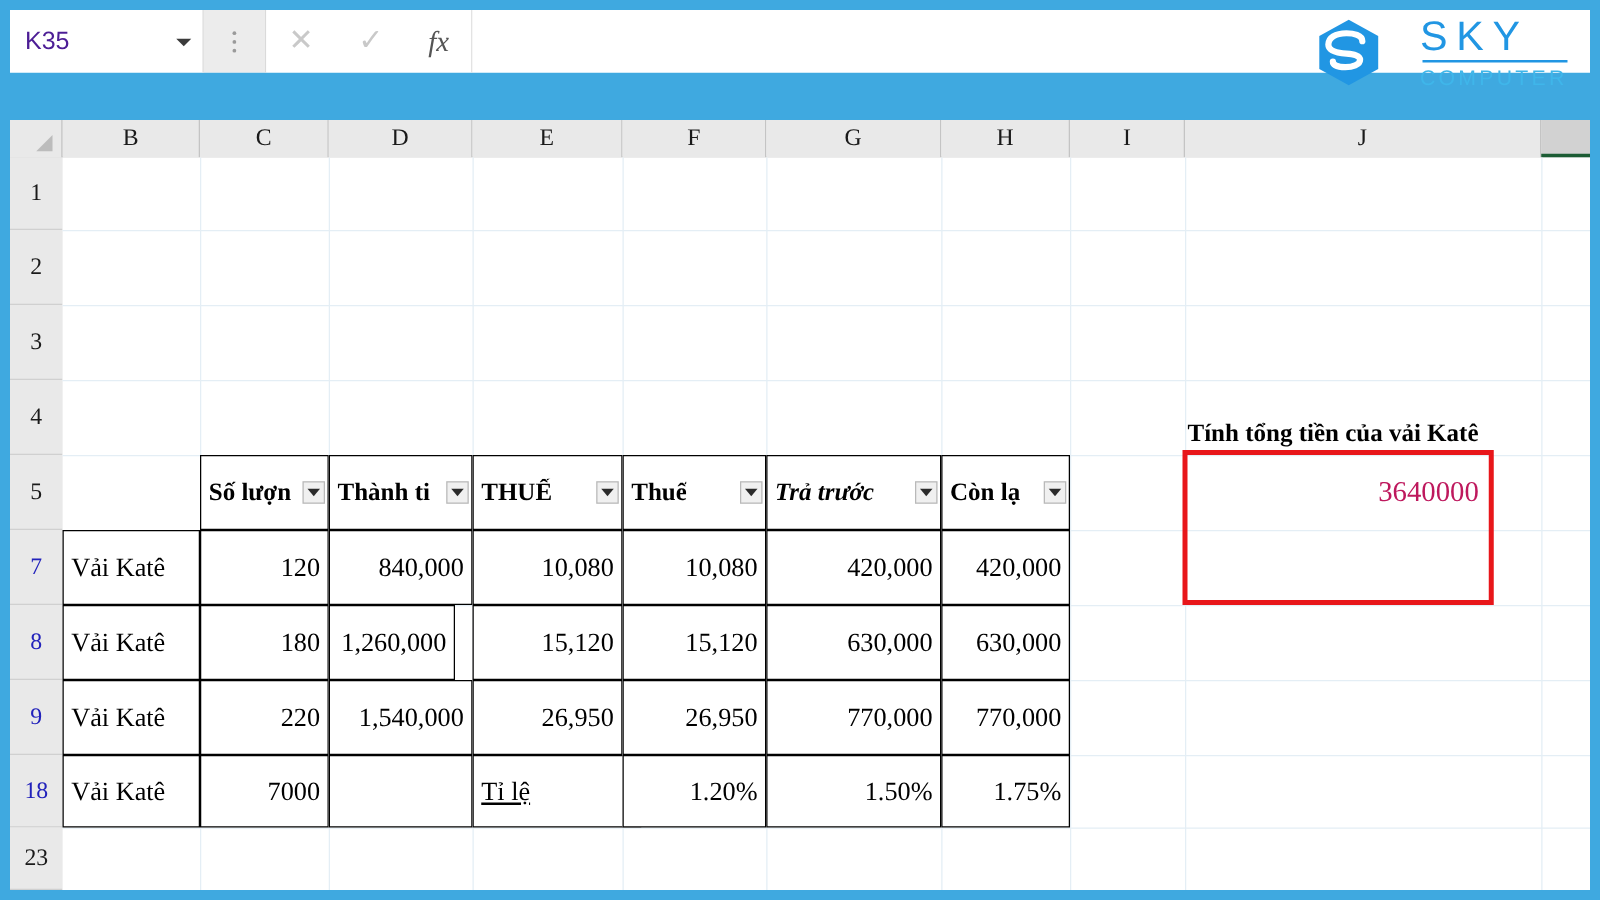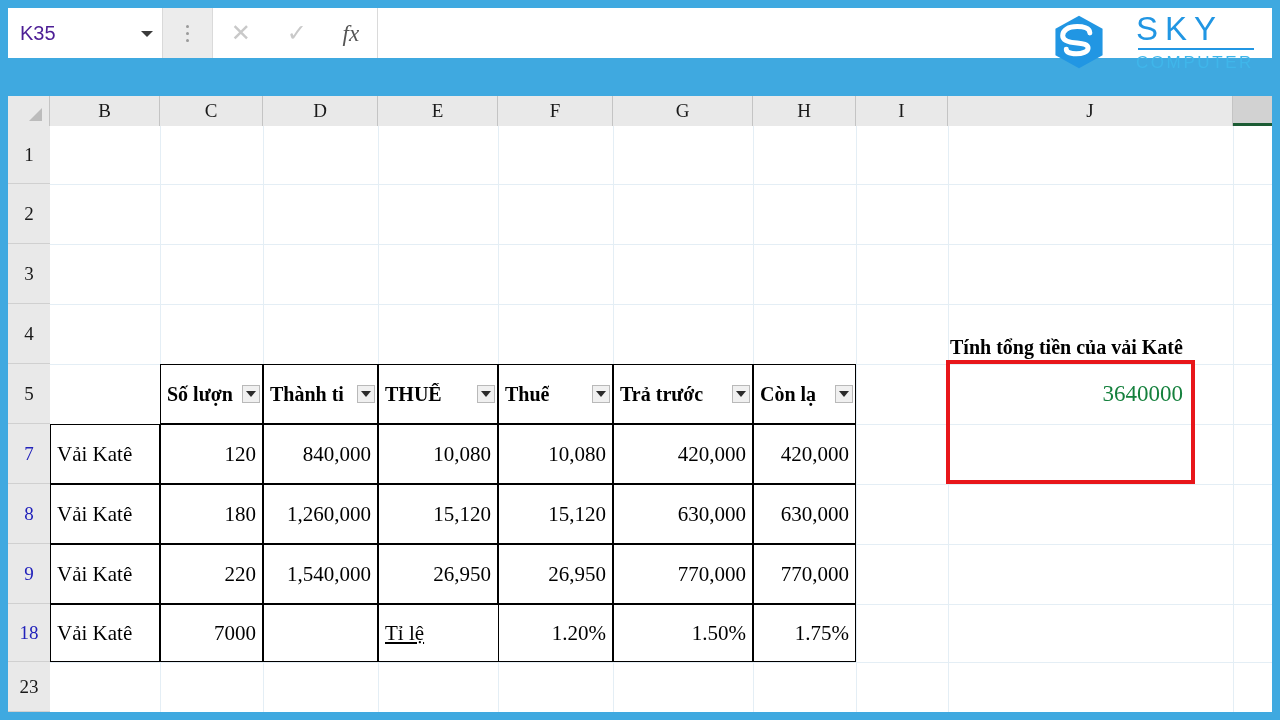--- a/index.html
+++ b/index.html
@@ -182,21 +182,21 @@
   }
   .redbox {
     position: absolute;
     border: 4px solid #e8161a;
     background: transparent;
     pointer-events: none;
   }
   .rvalue {
     position: absolute;
     font-family: "Liberation Serif", serif;
-    font-size: 23px; color: #15803d;
+    font-size: 23px; color: #be185d;
     display: flex; align-items: center; justify-content: flex-end;
     padding-right: 8px;
   }
 </style>
 </head>
 <body>
 
 <div id="app">
 
   <div class="fbar">
@@ -293,37 +293,37 @@
         </div>
         <div class="tcell hdr" style="left: 328px; top: 238px; width: 120px; height: 60px;">
           <span style="overflow: hidden;">THUẾ</span>
           <span class="filt"></span>
         </div>
         <div class="tcell hdr" style="left: 448px; top: 238px; width: 115px; height: 60px;">
           <span style="overflow: hidden;">Thuế</span>
           <span class="filt"></span>
         </div>
         <div class="tcell hdr" style="left: 563px; top: 238px; width: 140px; height: 60px;">
-          <span style="overflow: hidden;">Trả trước</span>
+          <span style="overflow: hidden; font-style: italic;">Trả trước</span>
           <span class="filt"></span>
         </div>
         <div class="tcell hdr" style="left: 703px; top: 238px; width: 103px; height: 60px;">
           <span style="overflow: hidden;">Còn lạ</span>
           <span class="filt"></span>
         </div>
         <div class="tcell txt" style="left: 0px; top: 298px; width: 110px; height: 60px;">Vải Katê</div>
         <div class="tcell num" style="left: 110px; top: 298px; width: 103px; height: 60px;">120</div>
         <div class="tcell num" style="left: 213px; top: 298px; width: 115px; height: 60px;">840,000</div>
         <div class="tcell num" style="left: 328px; top: 298px; width: 120px; height: 60px;">10,080</div>
         <div class="tcell num" style="left: 448px; top: 298px; width: 115px; height: 60px;">10,080</div>
         <div class="tcell num" style="left: 563px; top: 298px; width: 140px; height: 60px;">420,000</div>
         <div class="tcell num" style="left: 703px; top: 298px; width: 103px; height: 60px;">420,000</div>
         <div class="tcell txt" style="left: 0px; top: 358px; width: 110px; height: 60px;">Vải Katê</div>
         <div class="tcell num" style="left: 110px; top: 358px; width: 103px; height: 60px;">180</div>
-        <div class="tcell num" style="left: 213px; top: 358px; width: 115px; height: 60px;">1,260,000</div>
+        <div class="tcell num" style="left: 213px; top: 358px; width: 101px; height: 60px;">1,260,000</div>
         <div class="tcell num" style="left: 328px; top: 358px; width: 120px; height: 60px;">15,120</div>
         <div class="tcell num" style="left: 448px; top: 358px; width: 115px; height: 60px;">15,120</div>
         <div class="tcell num" style="left: 563px; top: 358px; width: 140px; height: 60px;">630,000</div>
         <div class="tcell num" style="left: 703px; top: 358px; width: 103px; height: 60px;">630,000</div>
         <div class="tcell txt" style="left: 0px; top: 418px; width: 110px; height: 60px;">Vải Katê</div>
         <div class="tcell num" style="left: 110px; top: 418px; width: 103px; height: 60px;">220</div>
         <div class="tcell num" style="left: 213px; top: 418px; width: 115px; height: 60px;">1,540,000</div>
         <div class="tcell num" style="left: 328px; top: 418px; width: 120px; height: 60px;">26,950</div>
         <div class="tcell num" style="left: 448px; top: 418px; width: 115px; height: 60px;">26,950</div>
         <div class="tcell num" style="left: 563px; top: 418px; width: 140px; height: 60px;">770,000</div>

